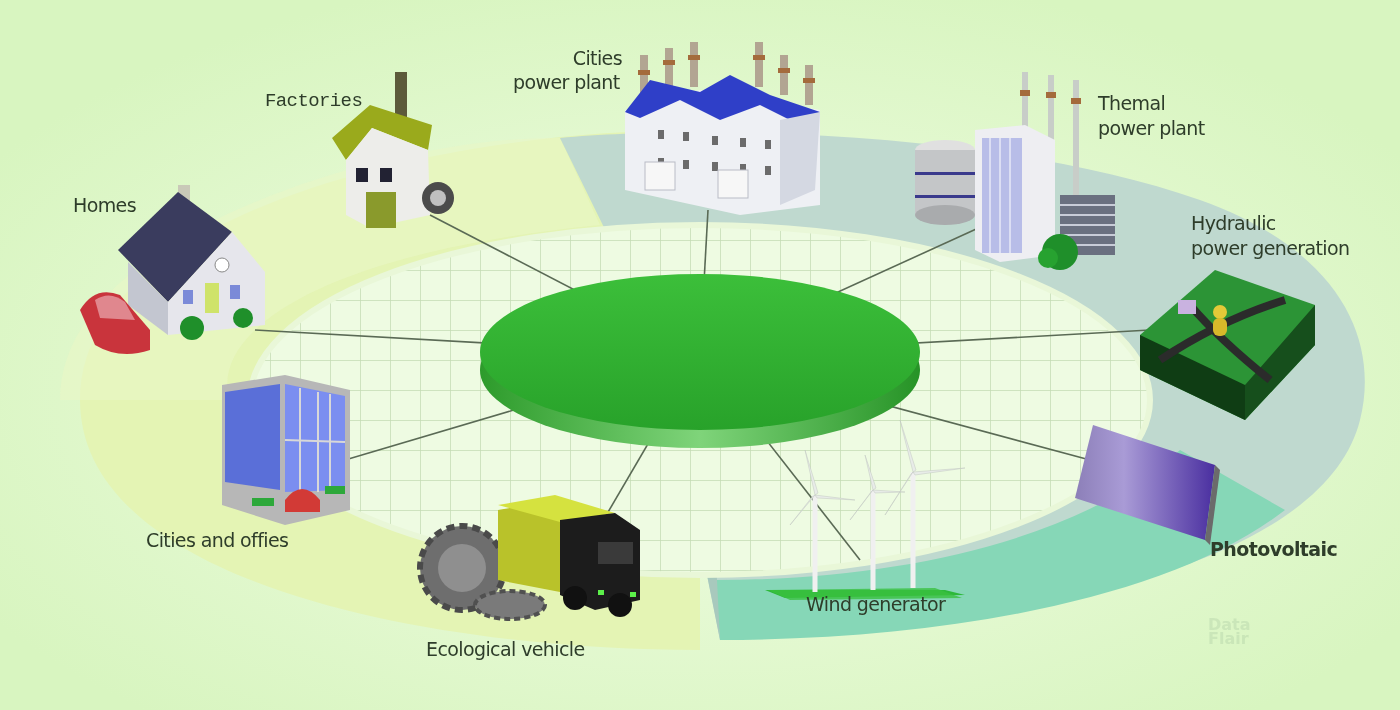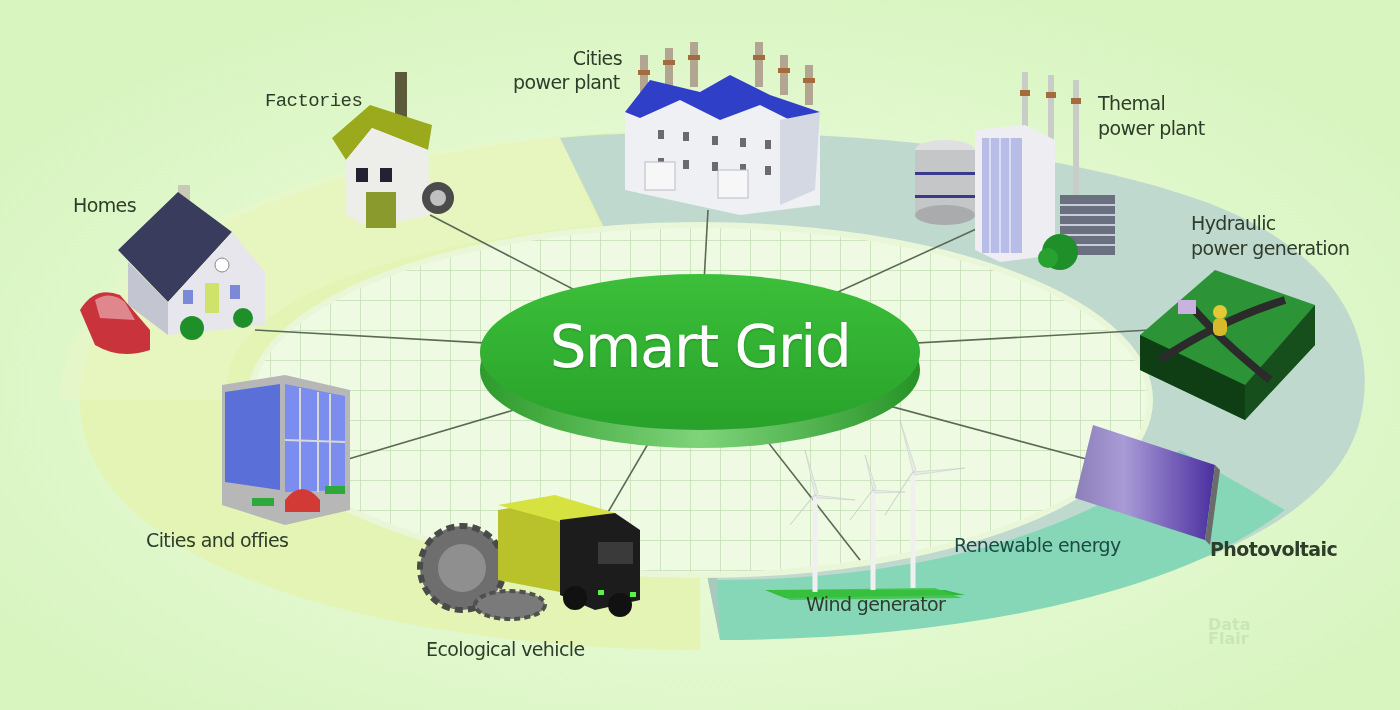--- a/index.html
+++ b/index.html
@@ -226,33 +226,31 @@
       <polygon points="332,138 370,105 432,125 428,150 372,128 346,160" fill="#9aaa1c"></polygon>
       <polygon points="346,160 372,128 428,150 430,215 370,228 346,215" fill="#ededea"></polygon>
       <rect x="356" y="168" width="12" height="14" fill="#223"></rect>
         <rect x="380" y="168" width="12" height="14" fill="#223"></rect>
       <rect x="366" y="192" width="30" height="36" fill="#8a9a2c"></rect>
       <circle cx="438" cy="198" r="16" fill="#4b4b4b"></circle>
         <circle cx="438" cy="198" r="8" fill="#c0c0c0"></circle>
     </g>
   </svg>
 
-  <div class="hub-text">Smart Grid</div>
 
   <div class="label" style="left:552px;top:46px;text-align:right;width:70px;">Cities</div>
   <div class="label" style="left:513px;top:70px;">power plant</div>
 
   <div class="label" style="left:1098px;top:91px;">Themal</div>
   <div class="label" style="left:1098px;top:116px;">power plant</div>
 
   <div class="label" style="left:1191px;top:211px;">Hydraulic</div>
   <div class="label" style="left:1191px;top:236px;">power generation</div>
 
   <div class="label" style="left:1210px;top:537px;font-weight:bold;">Photovoltaic</div>
-  <div class="label teal" style="left:954px;top:533px;">Renewable energy</div>
   <div class="label" style="left:806px;top:592px;">Wind generator</div>
   <div class="label" style="left:426px;top:637px;">Ecological vehicle</div>
   <div class="label" style="left:146px;top:528px;">Cities and offies</div>
   <div class="label" style="left:73px;top:193px;">Homes</div>
   <div class="label" style="left:265px;top:89px;font-family:Liberation Mono, monospace;">Factories</div>
 
   <div class="watermark" style="left:1208px;top:618px;">
     <span>Data</span><br>
     <span>Flair</span>
   </div>

